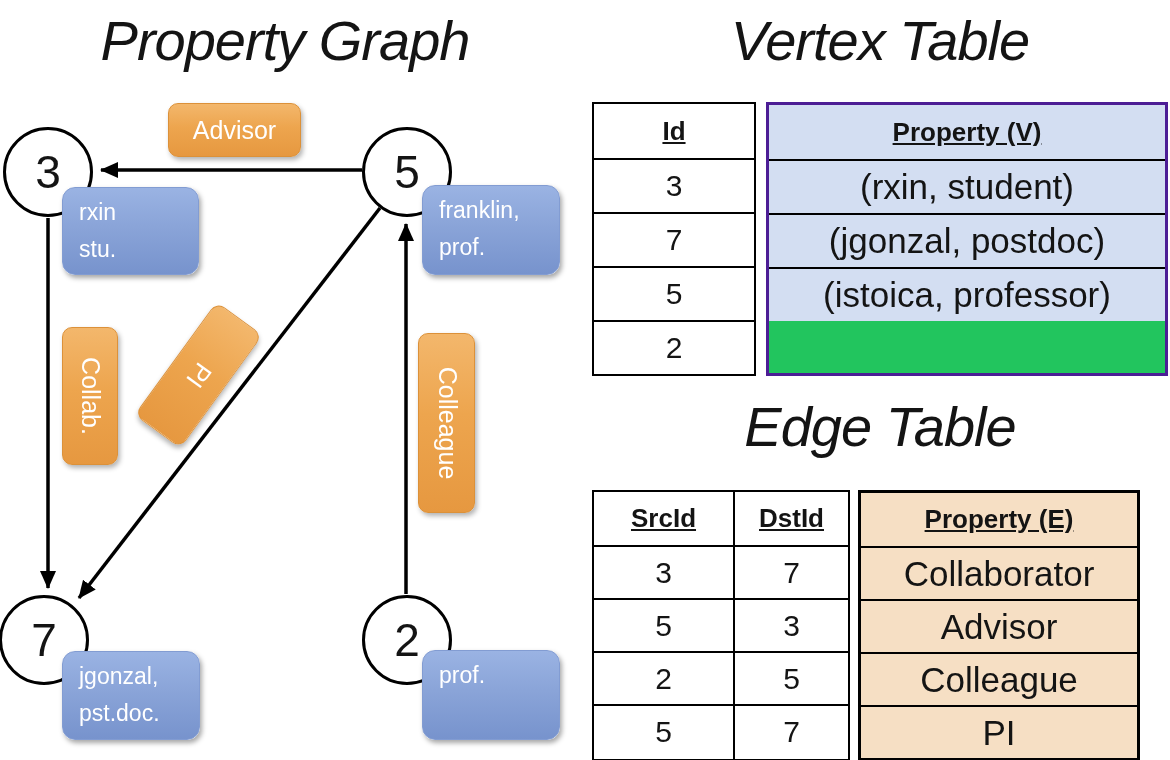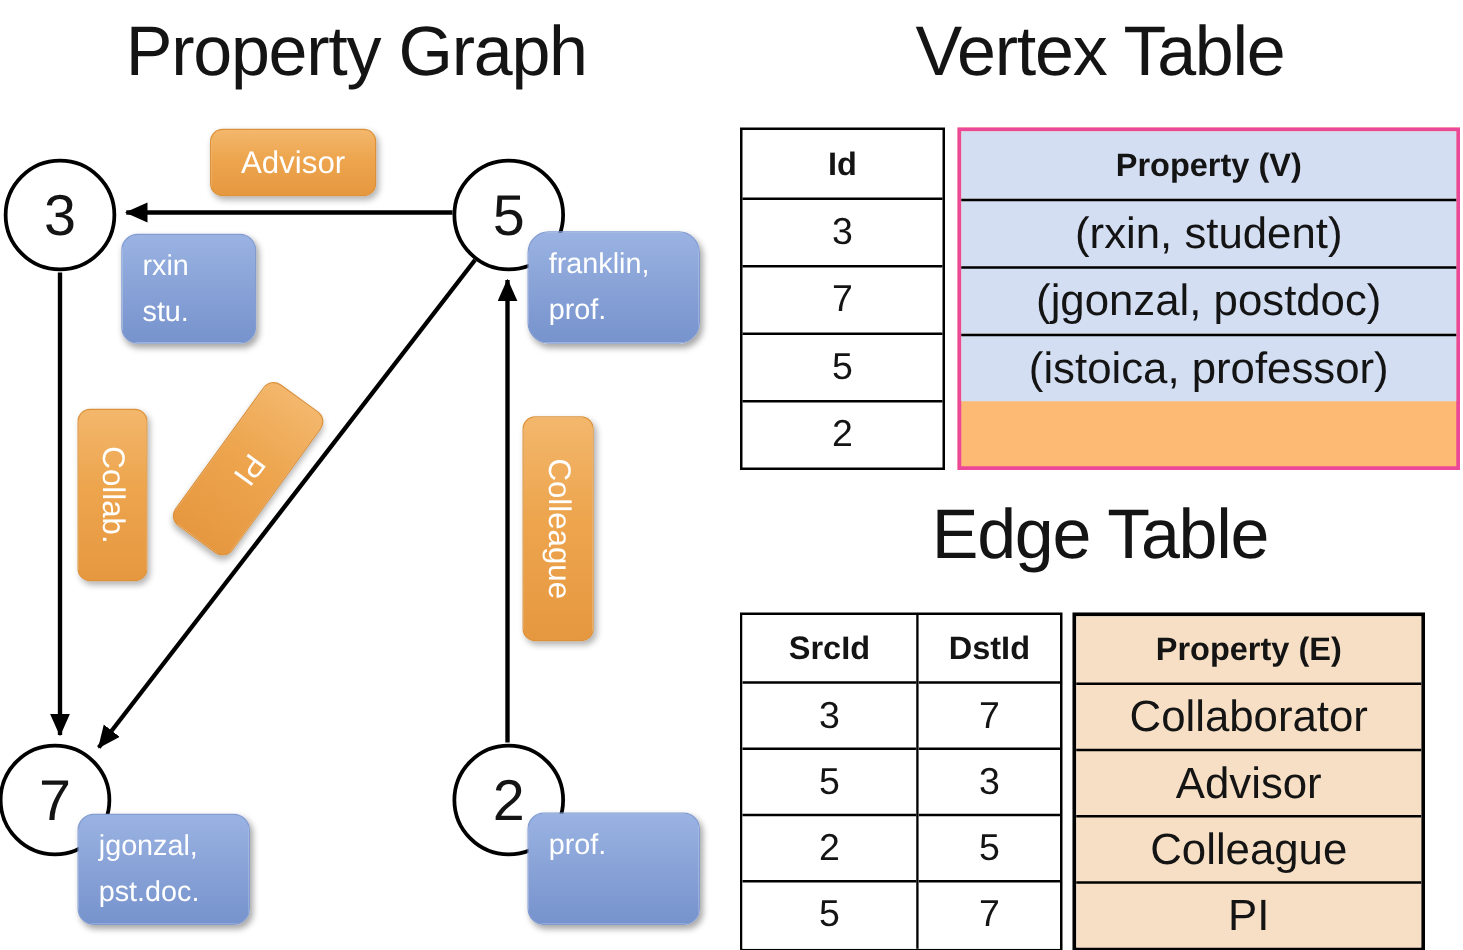--- a/index.html
+++ b/index.html
@@ -2,21 +2,21 @@
 <html><head>
 <meta charset="utf-8">
 <style>
   html,body { margin:0; padding:0; background:#fff; }
   .stage {
     position:relative; width:1170px; height:760px; background:#fff;
     font-family:"Liberation Sans", sans-serif; color:#111; overflow:hidden;
   }
   .big-title {
     position:absolute; font-size:56px; line-height:1.1; color:#141414;
-    text-align:center; white-space:nowrap; letter-spacing:-1px;
+    text-align:center; white-space:nowrap; letter-spacing:-1px;font-style:italic;
   }
   #pg-title { left:0; top:10px; width:570px; }
   #vt-title { left:591px; top:10px; width:578px; }
   #et-title { left:591px; top:396px; width:578px; }
 
   
   #edges { position:absolute; left:0; top:0; z-index:1; }
 
   
   .node {
@@ -51,27 +51,27 @@
   }
   #label-pi { transform:rotate(36deg); }
 
   
   .vt, .et { position:absolute; display:flex; z-index:2; }
   .col { box-sizing:border-box; background:#fff; }
   .cell {
     box-sizing:border-box; display:flex; align-items:center; justify-content:center;
     border-top:2.5px solid #000; font-size:35px; color:#141414;
   }
-  .cell:first-child { border-top:none; }
+  .cell:first-child { border-top:none;text-decoration:underline; }
   .cell.head { font-weight:bold; font-size:26px; }
   .cell.num { font-size:30px; }
 
   #vtable { left:592px; top:102px; }
   #vtable .idcol  { width:164px; border:2.5px solid #000; margin-right:10px; }
-  #vtable .propcol{ width:402px; border:3px solid #ec4899; background:#fdba74; }
+  #vtable .propcol{ width:402px; border:3px solid #4c1d95; background:#22c55e; }
   #vtable .propcol .cell { background:#d3def2; }
   #vtable .cell { height:54px; }
 
   #etable { left:592px; top:490px; }
   #etable .group { display:flex; border:2.5px solid #000; margin-right:8px; }
   #etable .srccol { width:141px; border-right:2.5px solid #000; }
   #etable .dstcol { width:113px; }
   #etable .propcol{ width:282px; border:3px solid #000; background:#e5e5e5; }
   #etable .propcol .cell { background:#f6dfc4; }
   #etable .cell { height:53px; }
@@ -116,25 +116,25 @@
   <div class="node" style="left:362px; top:127px;">
     <span class="digit">5</span>
   </div>
   <div class="node" style="left:-1px; top:595px;">
     <span class="digit">7</span>
   </div>
   <div class="node" style="left:362px; top:595px;">
     <span class="digit">2</span>
   </div>
 
-  <div class="vbox" style="left:62px; top:187px; width:108px; height:88px;margin-left:35px;">
+  <div class="vbox" style="left:62px; top:187px; width:137px; height:88px;">
     <div>rxin</div>
     <div>stu.</div>
   </div>
-  <div class="vbox" style="left:422px; top:185px; width:138px; height:90px;border-radius:17px;">
+  <div class="vbox" style="left:422px; top:185px; width:138px; height:90px;">
     <div>franklin,</div>
     <div>prof.</div>
   </div>
   <div class="vbox" style="left:62px; top:651px; width:138px; height:89px;">
     <div>jgonzal,</div>
     <div>pst.doc.</div>
   </div>
   <div class="vbox" style="left:422px; top:650px; width:138px; height:90px;">
     <div>prof.</div>
   </div>

